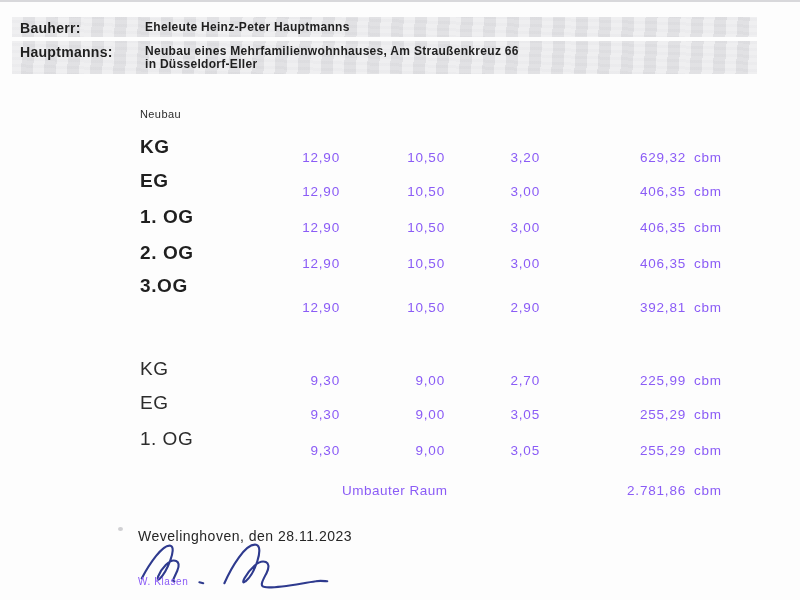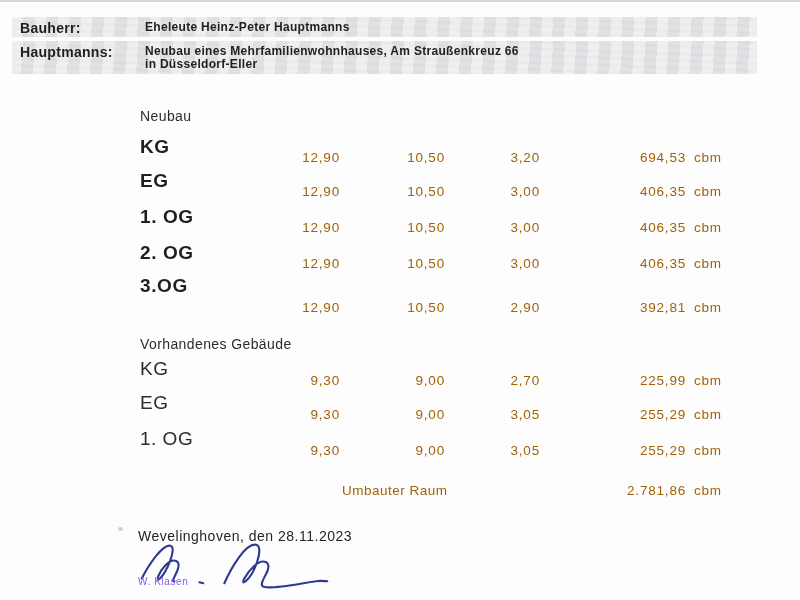--- a/index.html
+++ b/index.html
@@ -17,26 +17,26 @@
       repeating-linear-gradient(2deg, rgba(160,160,170,0.05) 0 3px, rgba(255,255,255,0.05) 3px 7px);
   }
   .band1{top:17px;height:20px;}
   .band2{top:41px;height:33px;}
   .hlabel{position:absolute;left:20px;font-weight:bold;font-size:14px;letter-spacing:.3px;white-space:nowrap;}
   .hvalue{position:absolute;left:145px;font-weight:bold;font-size:12px;letter-spacing:.3px;white-space:nowrap;}
   #bauherr-label,#bauherr-value{top:20px;}
   #bauvorhaben-label,#bauvorhaben-line1{top:44px;}
   #bauvorhaben-line2{top:57px;}
   .title{position:absolute;left:142px;top:82px;font-weight:bold;font-size:14px;letter-spacing:.4px;white-space:nowrap;}
-  .sechead{position:absolute;left:140px;font-size:14px;letter-spacing:.4px;color:#2c2c2c;white-space:nowrap;}
+  .sechead{position:absolute;left:140px;font-size:11px;letter-spacing:.4px;color:#2c2c2c;white-space:nowrap;}
   #sec1-head{top:108px;}
   #sec2-head{top:336px;}
   .rlabel{position:absolute;left:140px;font-size:19px;font-weight:bold;letter-spacing:.6px;white-space:nowrap;}
   .rlabel.reg{font-weight:normal;color:#2c2c2c;letter-spacing:.5px;}
-  .numline{position:absolute;left:0;width:800px;height:16px;font-size:13.5px;color:#a16207;}
+  .numline{position:absolute;left:0;width:800px;height:16px;font-size:13.5px;color:#8b5cf6;}
   .numline span{position:absolute;white-space:nowrap;letter-spacing:.8px;}
   .c1{right:460px;} .c2{right:355px;} .c3{right:260px;} .c4{right:114px;}
   .unit{left:694px;letter-spacing:.4px;}
   #r1l{top:136px}#r1n{top:150px}
   #r2l{top:170px}#r2n{top:184px}
   #r3l{top:206px}#r3n{top:220px}
   #r4l{top:242px}#r4n{top:256px}
   #r5l{top:275px}#r5n{top:300px}
   #r6l{top:358px}#r6n{top:373px}
   #r7l{top:392px}#r7n{top:407px}
@@ -66,21 +66,21 @@
     <div id="bauvorhaben-line2" class="hvalue">in Düsseldorf-Eller</div>
 
 
     <div id="sec1-head" class="sechead">Neubau</div>
 
     <div id="r1l" class="rlabel">KG</div>
     <div id="r1n" class="numline">
       <span class="c1">12,90</span>
       <span class="c2">10,50</span>
       <span class="c3">3,20</span>
-      <span class="c4">694,53</span>
+      <span class="c4">629,32</span>
       <span class="unit">cbm</span>
     </div>
 
     <div id="r2l" class="rlabel">EG</div>
     <div id="r2n" class="numline">
       <span class="c1">12,90</span>
       <span class="c2">10,50</span>
       <span class="c3">3,00</span>
       <span class="c4">406,35</span>
       <span class="unit">cbm</span>
@@ -106,21 +106,20 @@
 
     <div id="r5l" class="rlabel">3.OG</div>
     <div id="r5n" class="numline">
       <span class="c1">12,90</span>
       <span class="c2">10,50</span>
       <span class="c3">2,90</span>
       <span class="c4">392,81</span>
       <span class="unit">cbm</span>
     </div>
 
-    <div id="sec2-head" class="sechead">Vorhandenes Gebäude</div>
 
     <div id="r6l" class="rlabel reg">KG</div>
     <div id="r6n" class="numline">
       <span class="c1">9,30</span>
       <span class="c2">9,00</span>
       <span class="c3">2,70</span>
       <span class="c4">225,99</span>
       <span class="unit">cbm</span>
     </div>
 

